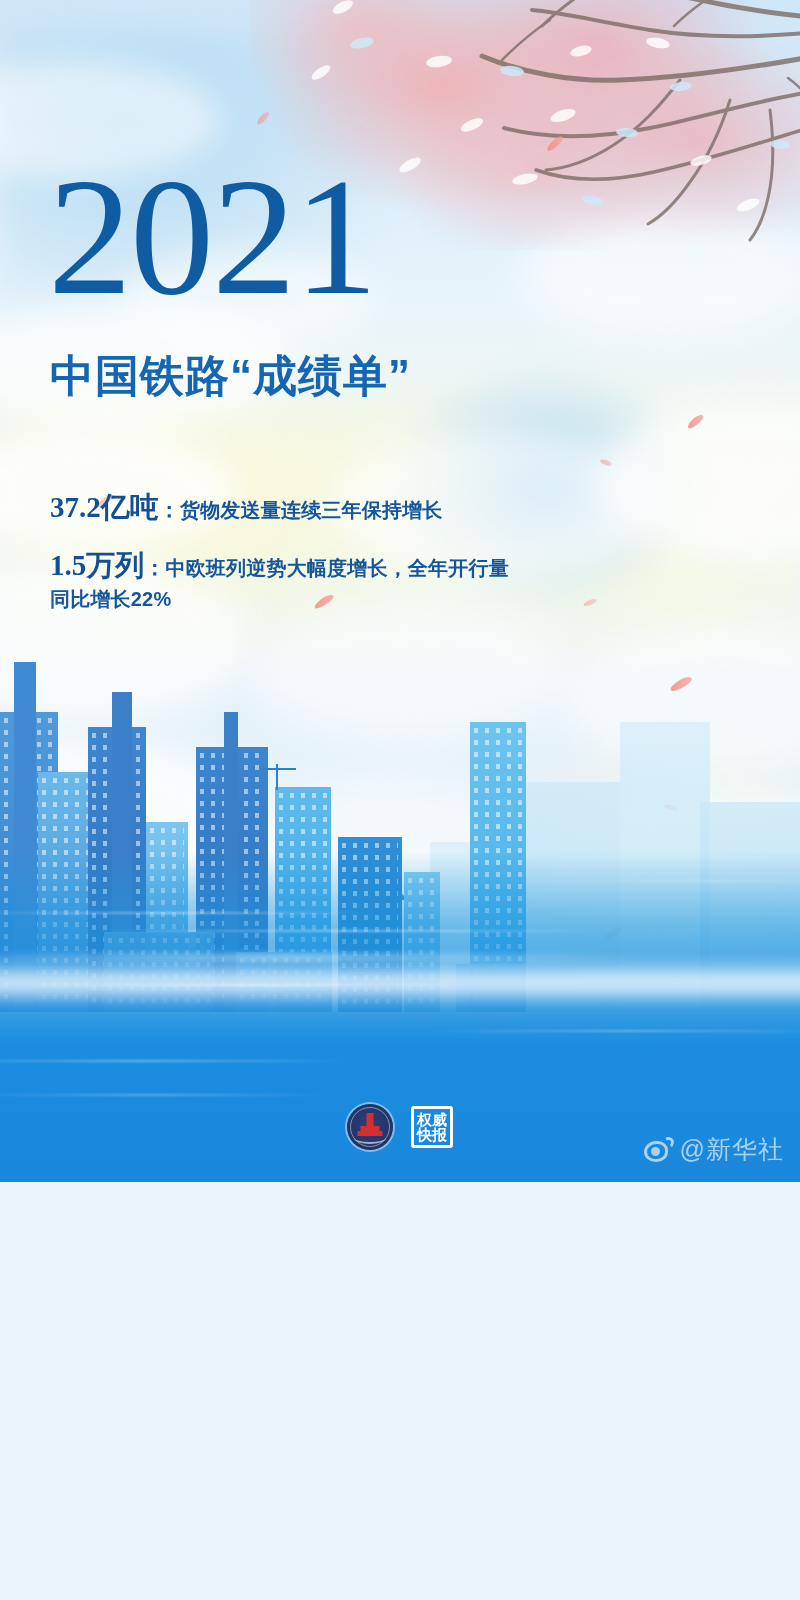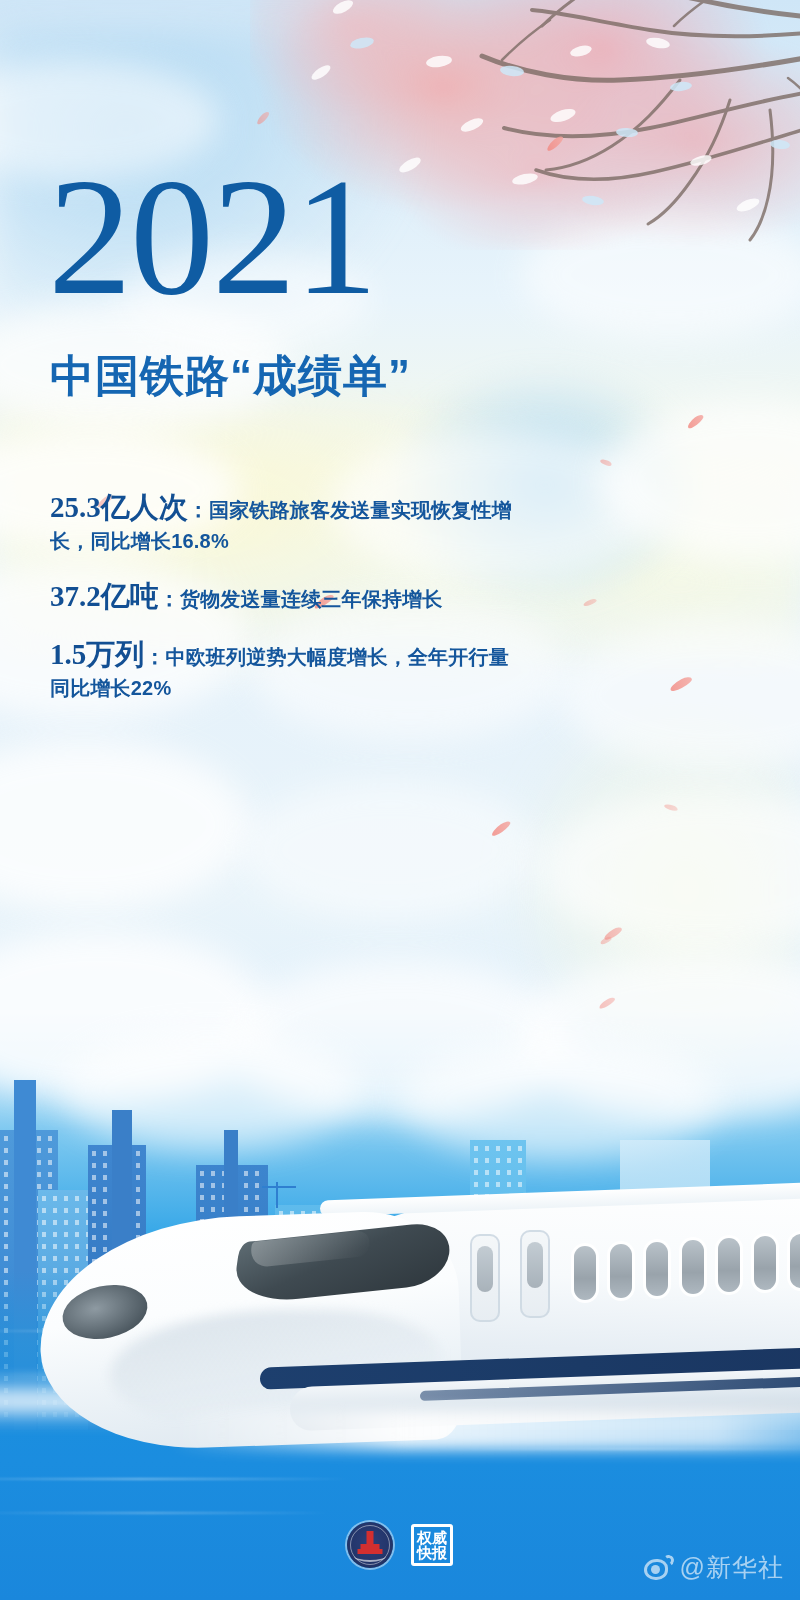--- a/index.html
+++ b/index.html
@@ -4,21 +4,21 @@
 <style>
   * { margin:0; padding:0; box-sizing:border-box; }
   html,body { width:800px; height:1600px; }
   body {
     font-family: "Liberation Sans", sans-serif;
     background:#eaf4fb;
     overflow:hidden;
   }
   #poster {
     position:relative;
-    width:800px; height:1600px;
+    width:800px; height:1182px;
     overflow:hidden;
     background:#dceefb;
   }
 
   
   .sky {
     position:absolute; inset:0;
     background:
       linear-gradient(180deg,
         #cfe6f7 0px,
@@ -521,25 +521,20 @@
     <div class="underglow"></div>
   </div>
 
   <div class="content">
     <div class="year">2021</div>
     <div class="subtitle">中国铁路“成绩单”</div>
 
     <div class="stats">
 
 
-      <div class="stat" style="margin-bottom:24px;">
-        <p>
-          <span class="lead">25.3亿人次</span><span class="colon">：</span><span>国家铁路旅客发送量实现恢复性增长，同比增长16.8%</span>
-        </p>
-      </div>
 
       <div class="stat" style="margin-bottom:24px;">
         <p>
           <span class="lead">37.2亿吨</span><span class="colon">：</span><span>货物发送量连续三年保持增长</span>
         </p>
       </div>
 
       <div class="stat" style="margin-bottom:24px;">
         <p>
           <span class="lead">1.5万列</span><span class="colon">：</span><span>中欧班列逆势大幅度增长，全年开行量同比增长22%</span>

